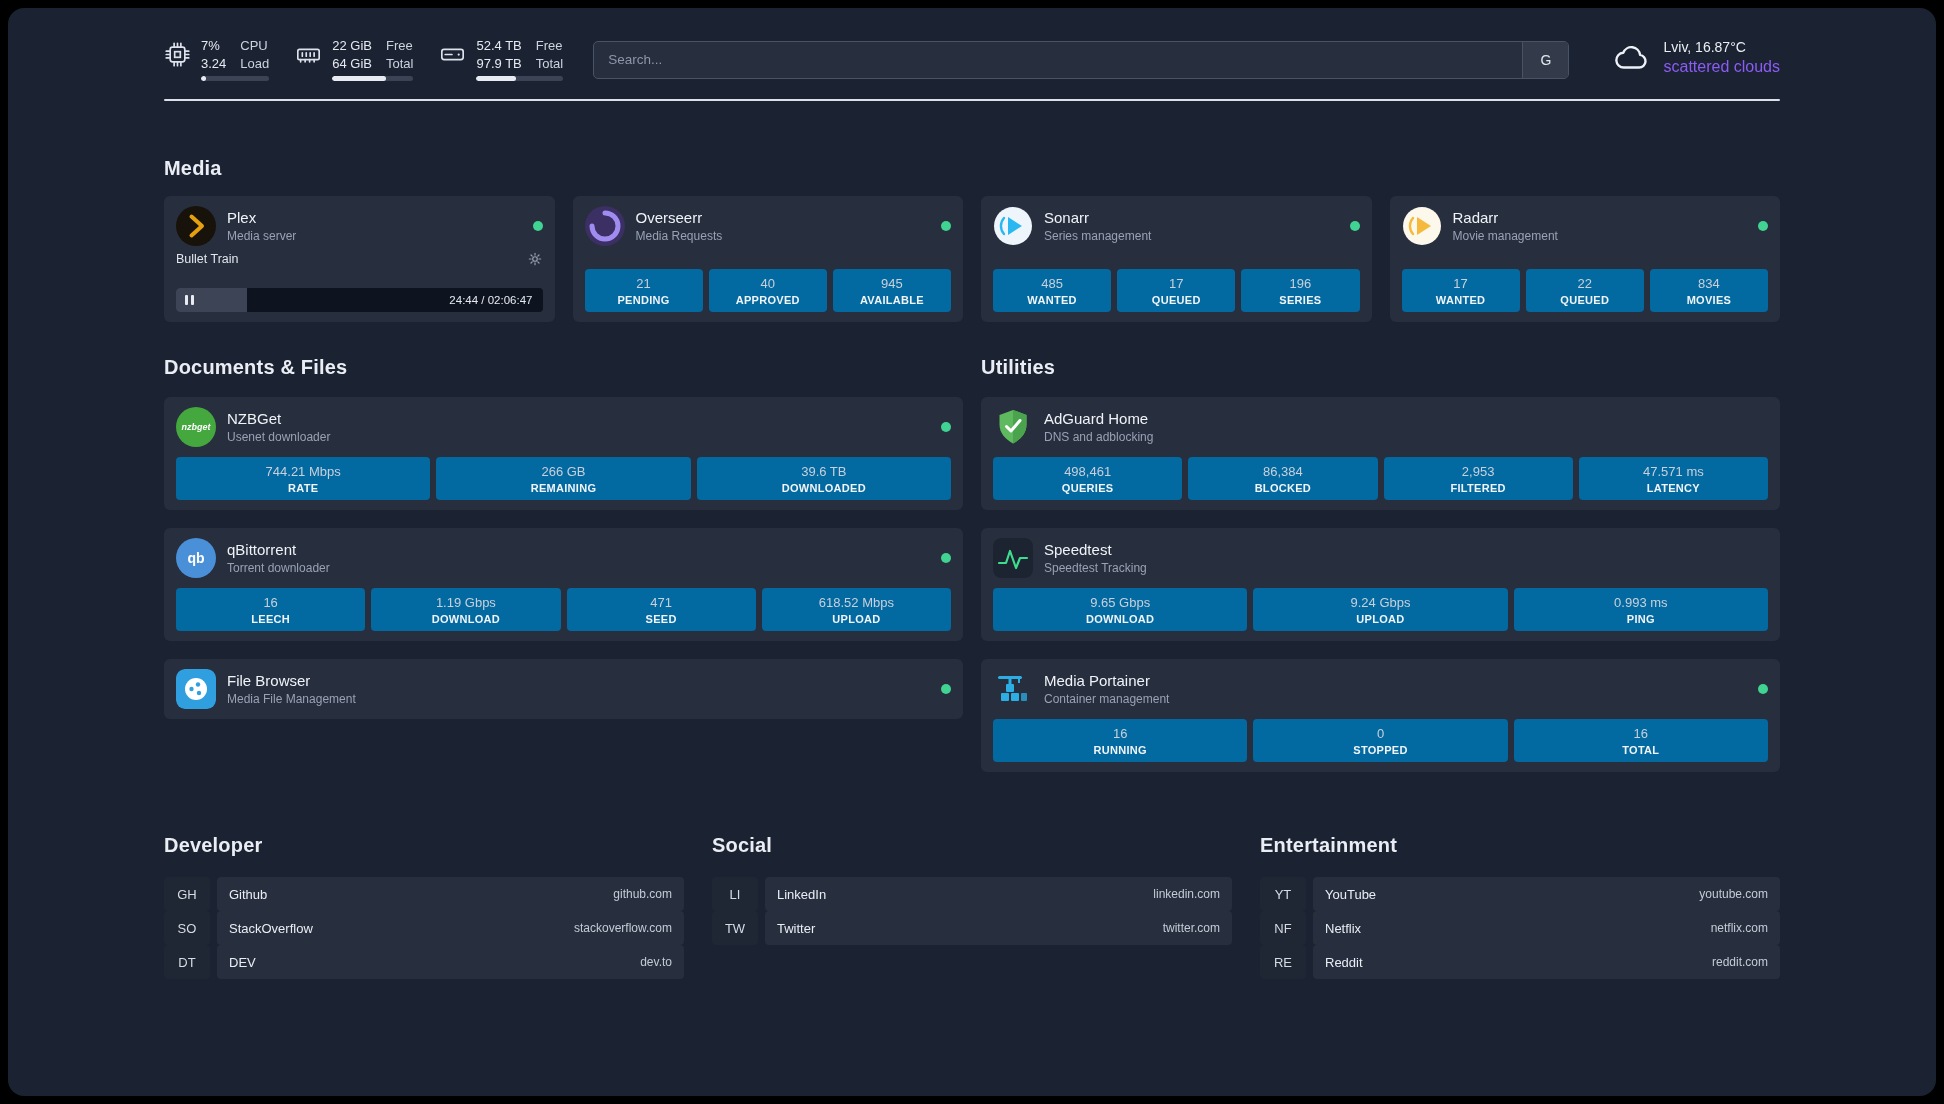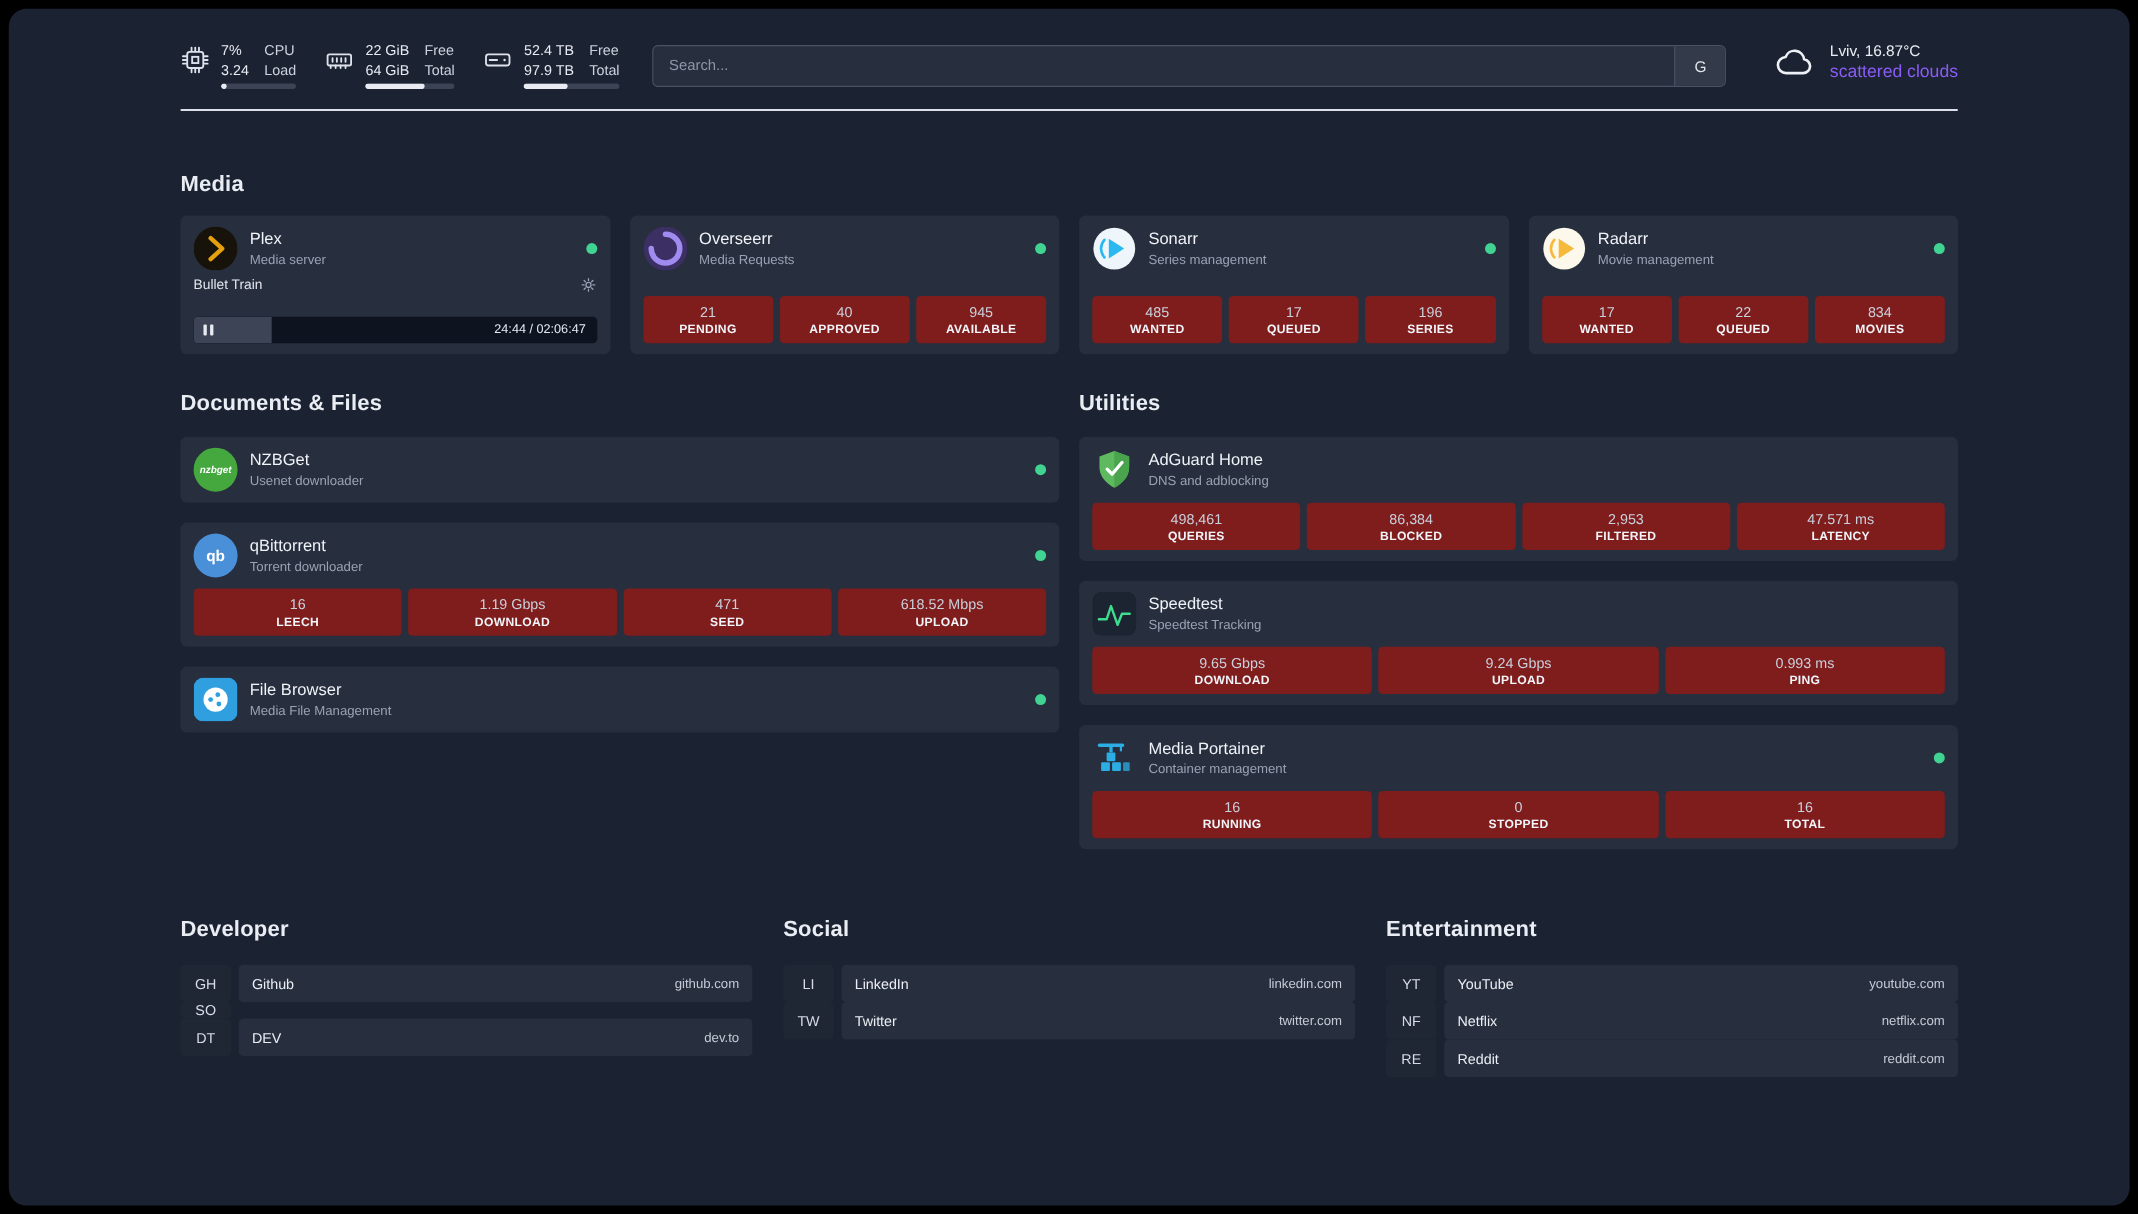--- a/index.html
+++ b/index.html
@@ -40,21 +40,21 @@
   .card.fixed { height: 126px; display: flex; flex-direction: column; justify-content: space-between; }
 
   .card-head { display: flex; align-items: center; gap: 11px; }
   .svc-icon { width: 40px; height: 40px; border-radius: 8px; display: flex; align-items: center; justify-content: center; flex-shrink: 0; overflow: hidden; }
   .svc-text { display: flex; flex-direction: column; gap: 3px; }
   .svc-name { font-size: 15px; color: #f0f3f8; }
   .svc-desc { font-size: 12px; color: #99a2b4; }
   .dot { width: 10px; height: 10px; border-radius: 50%; background: #41d392; margin-left: auto; flex-shrink: 0; }
 
   .stats { display: flex; gap: 6px; margin-top: 10px; }
-  .stat { flex: 1; background: #7f1d1d; border-radius: 4px; text-align: center; padding: 7px 4px 6px; display: flex; flex-direction: column; gap: 3px; }
+  .stat { flex: 1; background: #0369a1; border-radius: 4px; text-align: center; padding: 7px 4px 6px; display: flex; flex-direction: column; gap: 3px; }
   .stat-value { font-size: 13px; color: #c9d0db; }
   .stat-label { font-size: 11px; color: #f1f4f8; font-weight: 700; letter-spacing: .3px; }
 
   
   .now { display: flex; align-items: center; justify-content: space-between; font-size: 12.5px; color: #e2e7ee; margin-top: 4px; }
   .gear { display: flex; cursor: pointer; }
   .player { position: relative; height: 24px; background: #0e1320; border-radius: 4px; margin-top: 20px; overflow: hidden; display: flex; align-items: center; }
   .player-fill { position: absolute; left: 0; top: 0; bottom: 0; background: #3c4456; }
   .pause { position: relative; display: flex; gap: 3px; margin-left: 9px; background: none; border: 0; cursor: pointer; padding: 0; }
   .pause i { display: block; width: 3px; height: 10px; background: #e8ecf2; border-radius: 1px; }
@@ -317,20 +317,34 @@
         <h2 class="section">Documents &amp; Files</h2>
 
         <div class="card">
           <div class="card-head">
             <span class="svc-icon icon-nzbget">nzbget</span>
             <span class="svc-text">
               <span class="svc-name">NZBGet</span>
               <span class="svc-desc">Usenet downloader</span>
             </span>
             <span class="dot"></span>
+          </div>
+          <div class="stats">
+            <div class="stat">
+              <span class="stat-value">744.21 Mbps</span>
+              <b class="stat-label">RATE</b>
+            </div>
+            <div class="stat">
+              <span class="stat-value">266 GB</span>
+              <b class="stat-label">REMAINING</b>
+            </div>
+            <div class="stat">
+              <span class="stat-value">39.6 TB</span>
+              <b class="stat-label">DOWNLOADED</b>
+            </div>
           </div>
         </div>
 
         <div class="card">
           <div class="card-head">
             <span class="svc-icon icon-qb">qb</span>
             <span class="svc-text">
               <span class="svc-name">qBittorrent</span>
               <span class="svc-desc">Torrent downloader</span>
             </span>
@@ -488,20 +502,24 @@
         <div class="bm-rows">
           <div class="bm-row">
             <span class="bm-abbr">GH</span>
             <span class="bm-pill">
               <span class="bm-name">Github</span>
               <span class="bm-url">github.com</span>
             </span>
           </div>
           <div class="bm-row">
             <span class="bm-abbr">SO</span>
+            <span class="bm-pill">
+              <span class="bm-name">StackOverflow</span>
+              <span class="bm-url">stackoverflow.com</span>
+            </span>
           </div>
           <div class="bm-row">
             <span class="bm-abbr">DT</span>
             <span class="bm-pill">
               <span class="bm-name">DEV</span>
               <span class="bm-url">dev.to</span>
             </span>
           </div>
         </div>
       </div>

